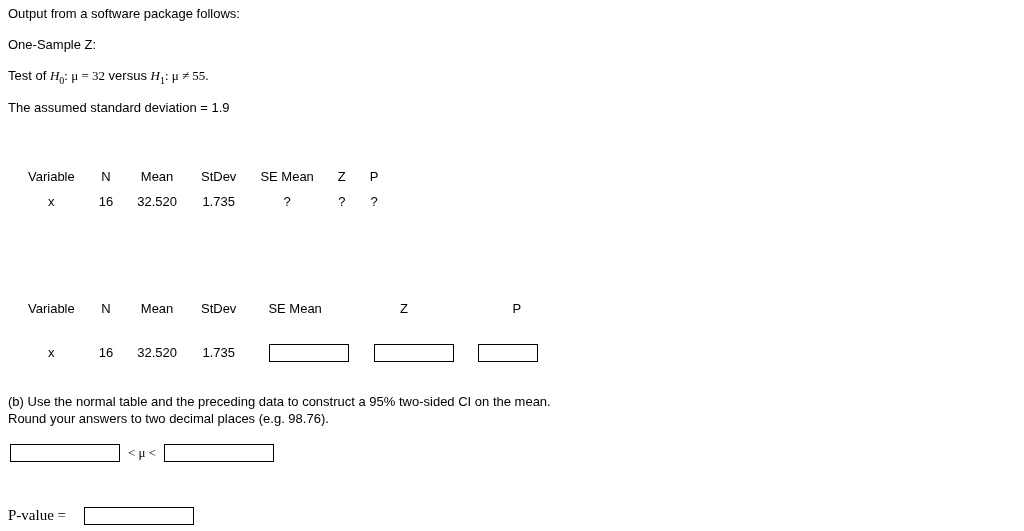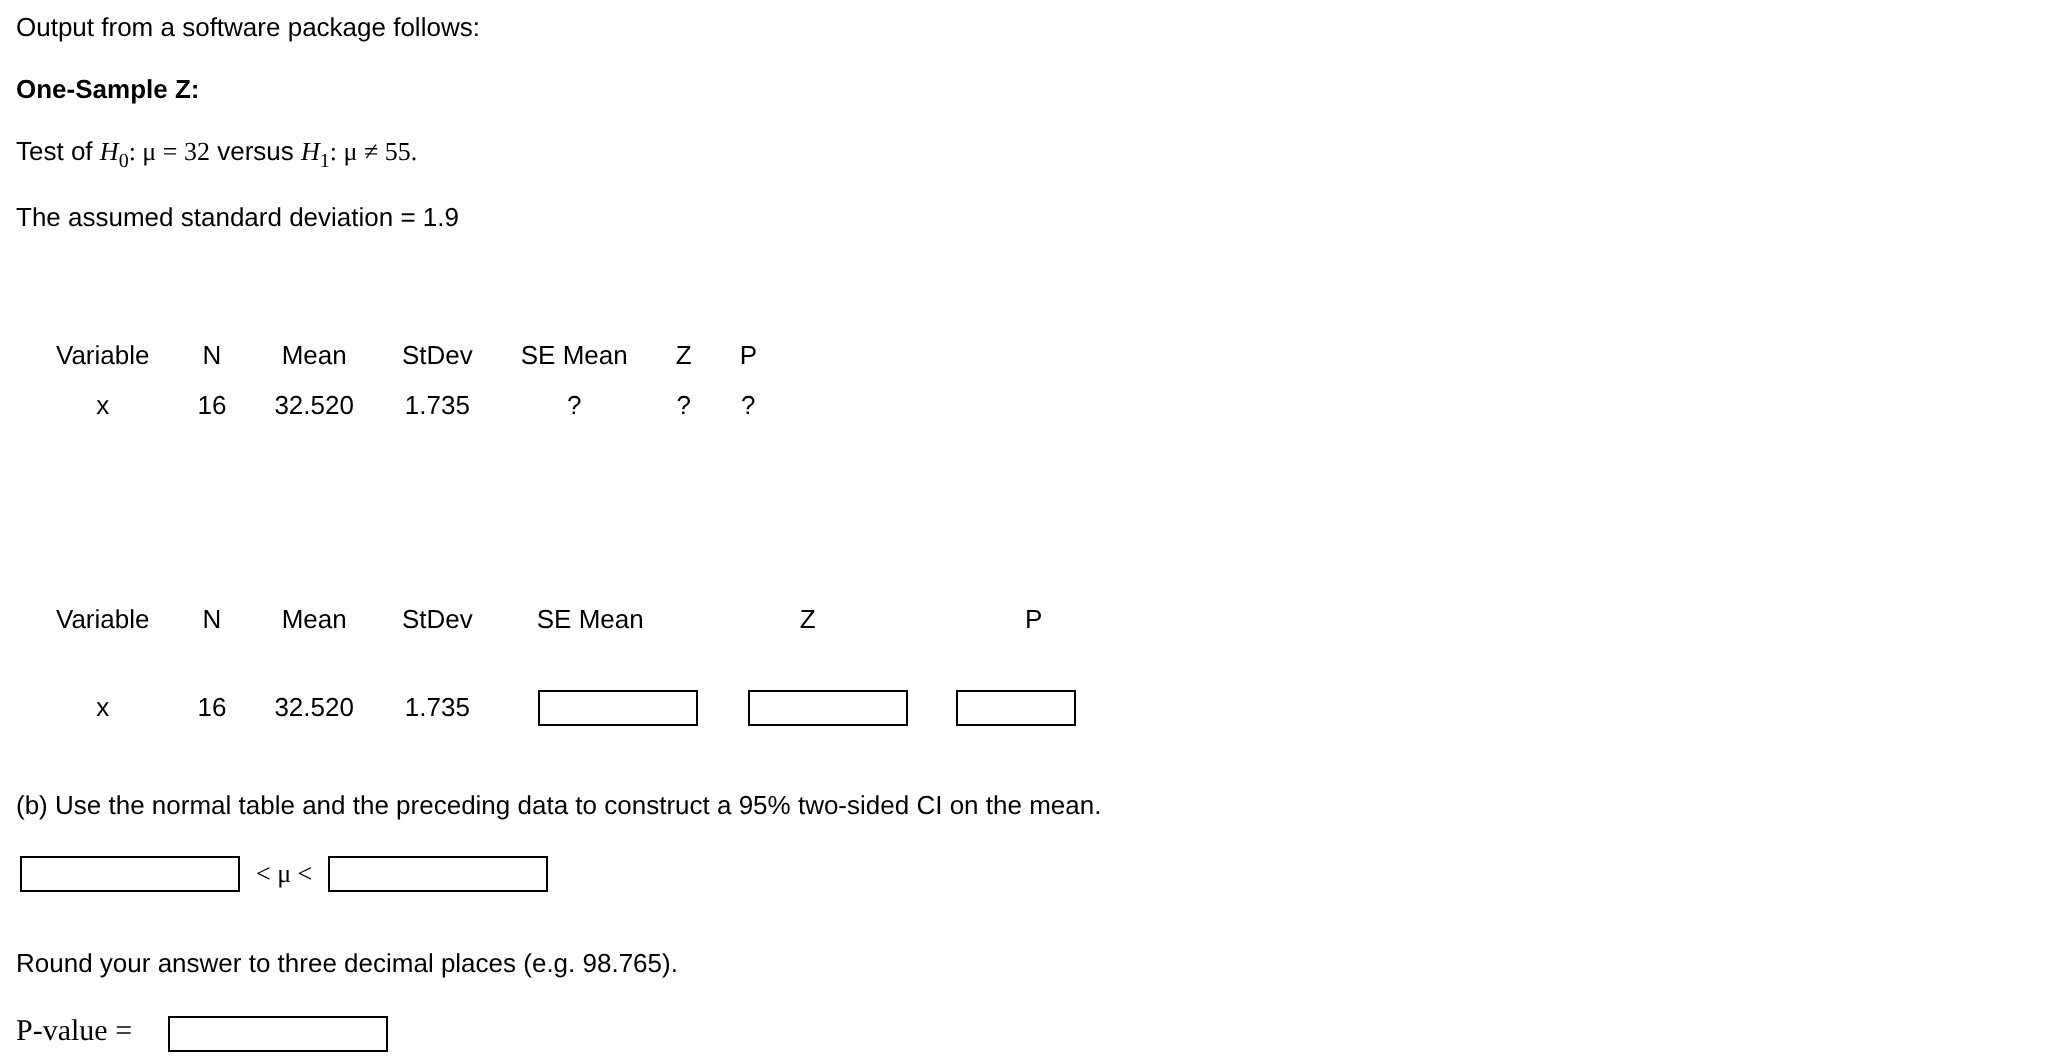--- a/index.html
+++ b/index.html
@@ -4,21 +4,21 @@
 <style>
   body {
     font-family: Arial, Helvetica, sans-serif;
     font-size: 13px;
     color: #000;
     margin: 0;
     padding: 6px 8px;
     line-height: 1.3;
   }
   .block { margin-bottom: 14px; }
-  .bold { font-weight: bold; }
+  .bold { font-weight: normal; }
   .serif-italic { font-family: "Times New Roman", Times, serif; font-style: italic; }
   .serif { font-family: "Times New Roman", Times, serif; }
   sub { font-size: 10px; vertical-align: sub; font-style: normal; }
   table { border-collapse: collapse; margin-left: 8px; margin-top: 48px; }
   th, td { text-align: center; padding: 4px 12px; font-weight: normal; font-size: 13px; }
   th { font-weight: normal; }
   input.box {
     border: 1px solid #000;
     height: 18px;
     width: 80px;
@@ -99,30 +99,30 @@
     <td><input class="box narrow" style=""></td>
   </tr>
 </tbody>
     </table>
 </div>
 
 <div style="height:14px"></div>
 
 <div>
   <div>(b) Use the normal table and the preceding data to construct a 95% two-sided CI on the mean.</div>
+  <div>Round your answers to two decimal places (e.g. 98.76).</div>
 </div>
 
 <div class="block ci-row" style="margin-top:16px;">
   <input class="box wide" style="">
   <span class="serif">&lt; μ &lt;</span>
   <input class="box wide" style="">
 </div>
 
 <div style="height:14px"></div>
 
 <div>
-  <div>Round your answer to three decimal places (e.g. 98.765).</div>
 </div>
 
 <div class="pval-row" style="margin-top:16px;">
   <span class="serif" style="font-size:15px">P-value =</span>
   <input class="box wide" style="">
 </div>
 
 </body></html>

